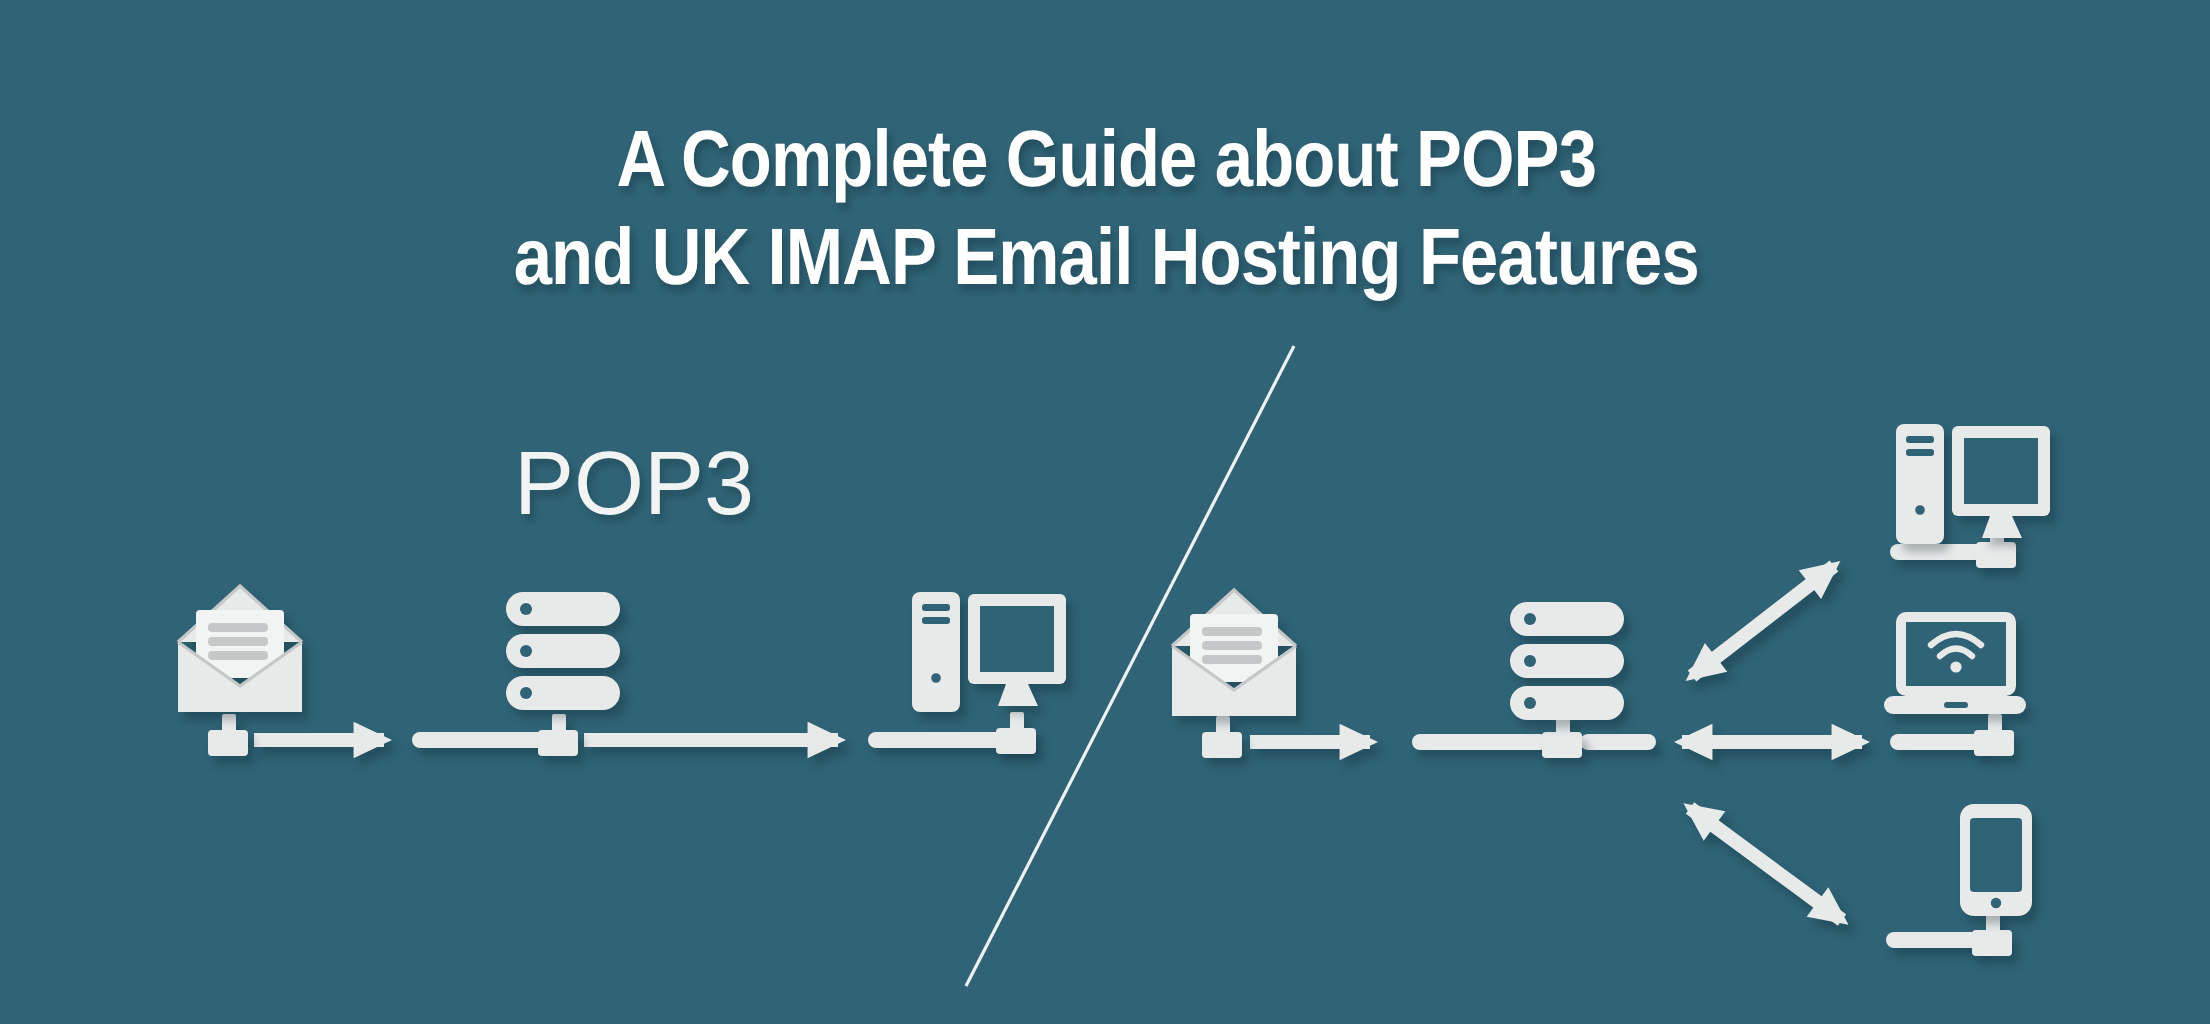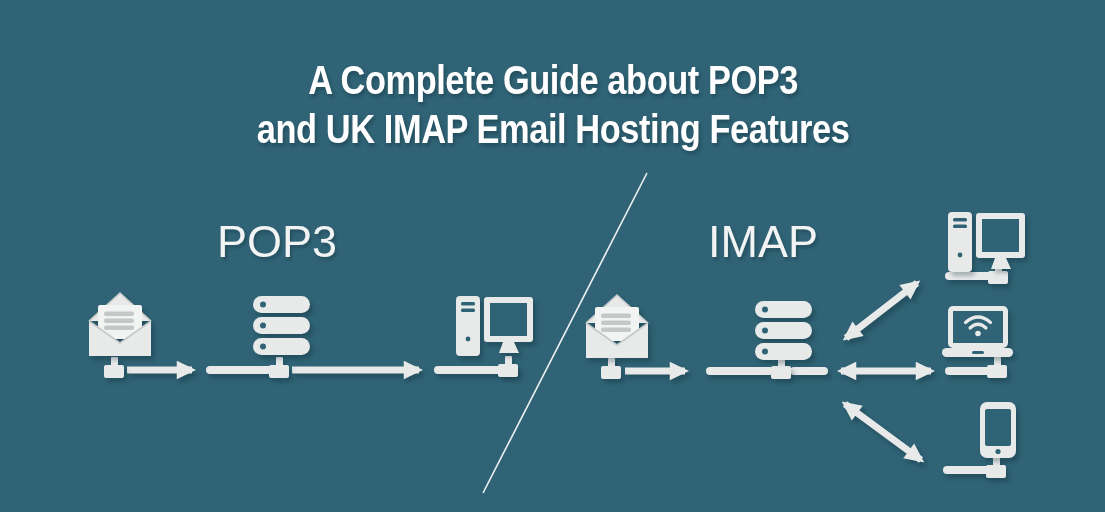--- a/index.html
+++ b/index.html
@@ -24,21 +24,21 @@
     text-align:center;
     color:var(--title);
     font-size:40px;font-weight:bold;line-height:49px;
     letter-spacing:-0.5px;
     transform:scaleX(0.86);
     transform-origin:557px 0;
     text-shadow:2px 3px 4px rgba(10,30,40,0.30);
   }
   .proto-label{
     position:absolute;top:216px;width:160px;
-    text-align:left;
+    text-align:right;
     color:var(--label);
     font-size:45px;font-weight:normal;line-height:52px;
     text-shadow:2px 3px 3px rgba(10,30,40,0.25);
   }
   .proto-label.pop3{left:217px;}
   .proto-label.imap{left:708px;}
   svg.diagram{position:absolute;left:0;top:0;width:1105px;height:512px;}
   .i{fill:var(--icon);}
   .t{fill:var(--bg);}
   .soft{fill:var(--icon-soft);}
@@ -54,21 +54,20 @@
 <body>
 
 <div class="stage">
 
   <div class="title">
     <div>A Complete Guide about POP3</div>
     <div>and UK IMAP Email Hosting Features</div>
   </div>
 
   <div class="proto-label pop3">POP3</div>
-  <div class="proto-label imap">IMAP</div>
 
   <svg class="diagram" viewBox="0 0 1105 512">
     <defs>
       <marker id="ah" viewBox="0 0 10 10" refX="8" refY="5" markerWidth="2.9" markerHeight="2.9" orient="auto-start-reverse">
         <path d="M0.5,0.5 L10,5 L0.5,9.5 Z" class="i"></path>
       </marker>
 
       <g id="d-env">
         <polygon class="i" points="3,28 34,0 65,28"></polygon>
         <path class="seam" d="M3,28 L34,0 L65,28"></path>

